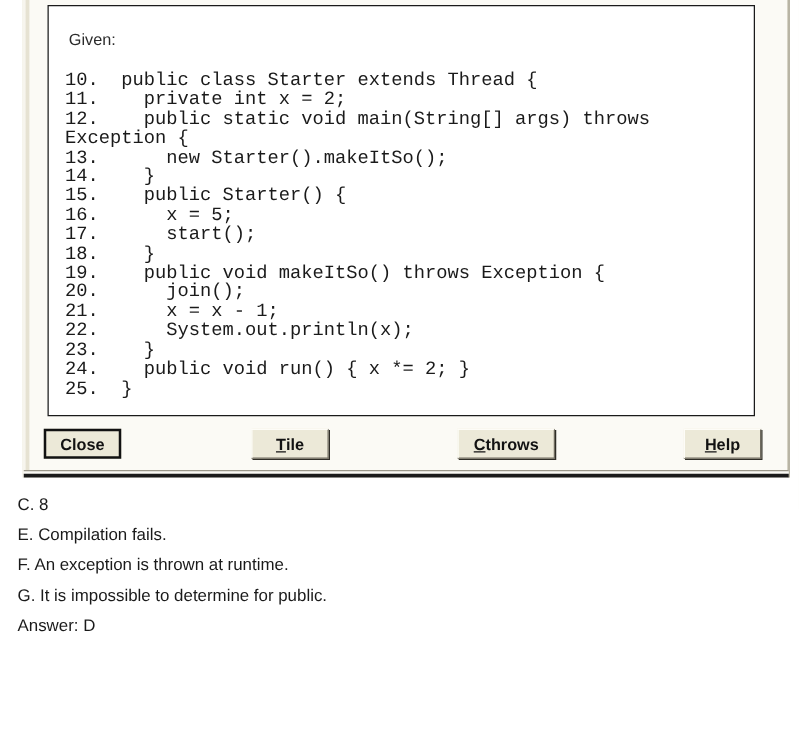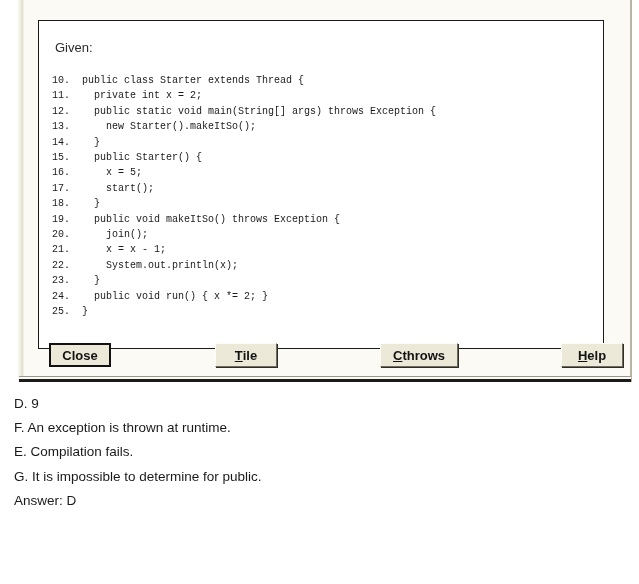--- a/index.html
+++ b/index.html
@@ -54,51 +54,50 @@
   #code-panel {
     position: absolute;
     left: 20px;
     top: 4px;
     width: 566px;
     height: 329px;
     background: #ffffff;
     border: 1px solid #1a1a1a;
     box-sizing: border-box;
     overflow: hidden;
-    margin-top: 16px;
   }
   #given-label {
     position: absolute;
     left: 16px;
     top: 19px;
     font-family: "Liberation Sans", sans-serif;
     font-size: 13px;
     color: #2b2b2b;
     white-space: pre;
   }
   #code-block {
     position: absolute;
     left: 13px;
     top: 52px;
     right: 4px;
     font-family: "Liberation Mono", "DejaVu Sans Mono", monospace;
-    font-size: 10px;
+    font-size: 15px;
     line-height: 15.4px;
     color: #1a1a1a;
     white-space: pre-wrap;
     word-break: break-word;
   }
   .code-line {
     white-space: pre-wrap;
   }
 
   
   #button-row {
     position: absolute;
-    left: 18px;
+    left: 4px;
     top: 341px;
     width: 544px;
     height: 32px;
   }
   .dlg-button {
     position: absolute;
     top: 2px;
     height: 24px;
     background: #ece9d8;
     border-top: 1px solid #fdfcf7;
@@ -172,18 +171,18 @@
     <button class="dlg-button" id="btn-help">
         <span class="mnemonic">H</span>
         <span>elp</span>
       </button>
   </div>
 
   <div id="dialog-bottom-edge"></div>
 </div>
 
 <div id="answers">
-    <div class="answer-line">D. 9</div>
+    <div class="answer-line">C. 8</div>
+    <div class="answer-line">E. Compilation fails.</div>
     <div class="answer-line">F. An exception is thrown at runtime.</div>
-    <div class="answer-line">E. Compilation fails.</div>
     <div class="answer-line">G. It is impossible to determine for public.</div>
     <div class="answer-line">Answer: D</div>
   </div>
 
 </body></html>

